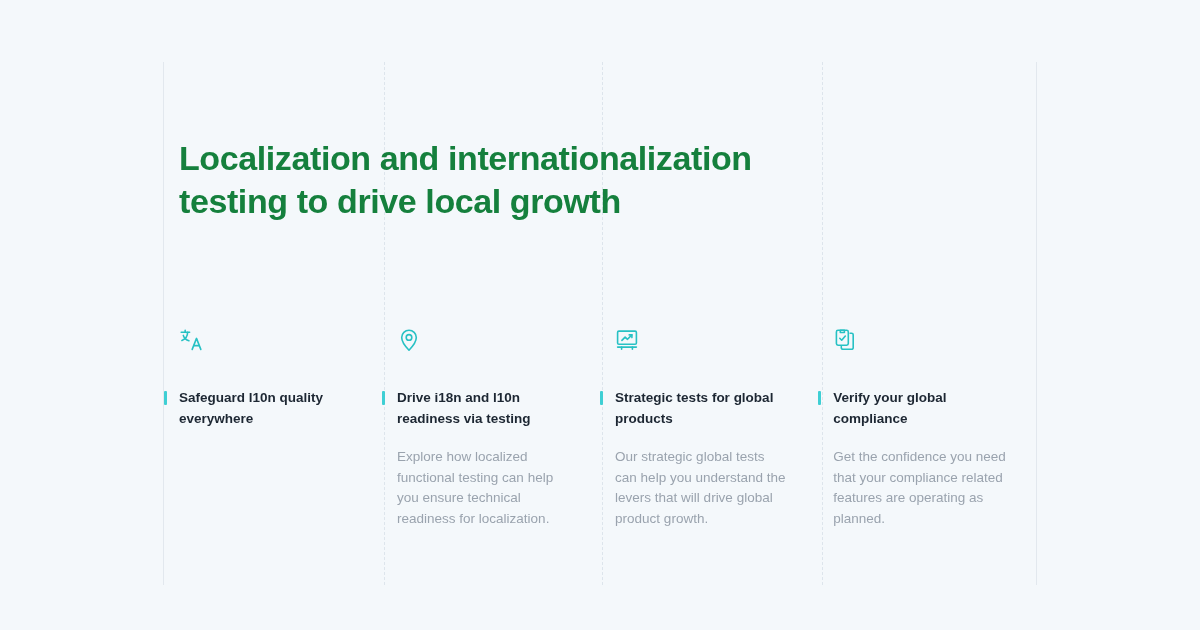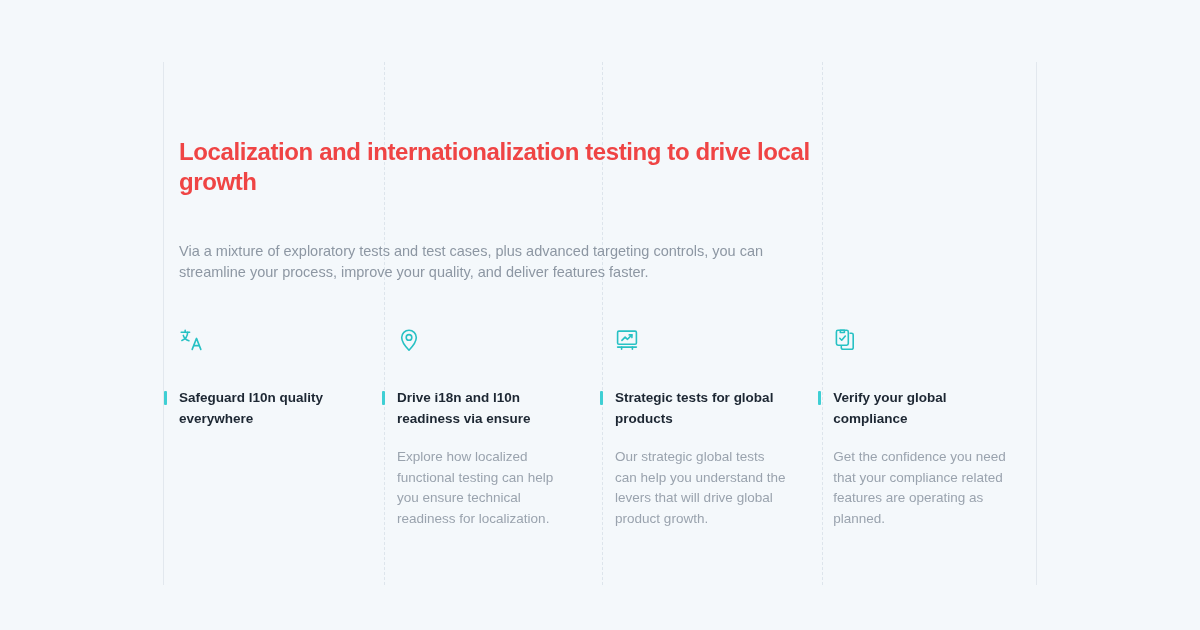--- a/index.html
+++ b/index.html
@@ -42,25 +42,25 @@
 
   
   .header {
     position: absolute;
     left: 15px;
     top: 75px;
     width: 660px;
   }
   .headline {
     margin: 0;
-    font-size: 24px;
+    font-size: 34px;
     line-height: 1.26;
     font-weight: 700;
     letter-spacing: -0.4px;
-    color: #ef4444;
+    color: #15803d;
   }
   .subhead {
     margin: 0;
     padding-top: 44px;
     font-size: 14.5px;
     line-height: 1.45;
     color: #8d97a3;
     max-width: 628px;
   }
 
@@ -120,21 +120,20 @@
 <body>
 
 <div class="stage">
 
   <div class="vrule r1"></div>
   <div class="vrule r2"></div>
   <div class="vrule r3"></div>
 
   <div class="header">
     <h1 class="headline">Localization and internationalization testing to drive local growth</h1>
-    <p class="subhead">Via a mixture of exploratory tests and test cases, plus advanced targeting controls, you can streamline your process, improve your quality, and deliver features faster.</p>
   </div>
 
   <div class="cards">
 
     <div class="card c1">
       <span class="card-icon">
         <svg viewBox="0 0 24 24" width="24" height="24" fill="none" stroke="currentColor" stroke-width="1.6" stroke-linecap="round" stroke-linejoin="round">
           <path d="M2.2 4.3h8.4"></path>
           <path d="M6.2 2.4v1.9"></path>
           <path d="M8.6 4.3c0 3.7-2.4 6.9-5.7 8.1"></path>
@@ -151,21 +150,21 @@
 
     <div class="card c2">
       <span class="card-icon">
         <svg viewBox="0 0 24 24" width="24" height="24" fill="none" stroke="currentColor" stroke-width="1.6" stroke-linecap="round" stroke-linejoin="round">
           <path d="M12 22.2c0 0-7.3-7.3-7.3-12.6a7.3 7.3 0 1 1 14.6 0c0 5.3-7.3 12.6-7.3 12.6z"></path>
           <circle cx="12" cy="9.4" r="2.8"></circle>
         </svg>
       </span>
       <div class="card-title-row">
         <span class="accent"></span>
-        <h3 class="card-title">Drive i18n and l10n readiness via ensure</h3>
+        <h3 class="card-title">Drive i18n and l10n readiness via testing</h3>
       </div>
       <p class="card-body">Explore how localized functional testing can help you ensure technical readiness for localization.</p>
     </div>
 
     <div class="card c3">
       <span class="card-icon">
         <svg viewBox="0 0 24 24" width="24" height="24" fill="none" stroke="currentColor" stroke-width="1.6" stroke-linecap="round" stroke-linejoin="round">
           <rect x="2.6" y="3.1" width="18.8" height="13.2" rx="1.3"></rect>
           <path d="M2.6 19.1h18.8"></path>
           <path d="M6.6 19.1v2.1"></path>

